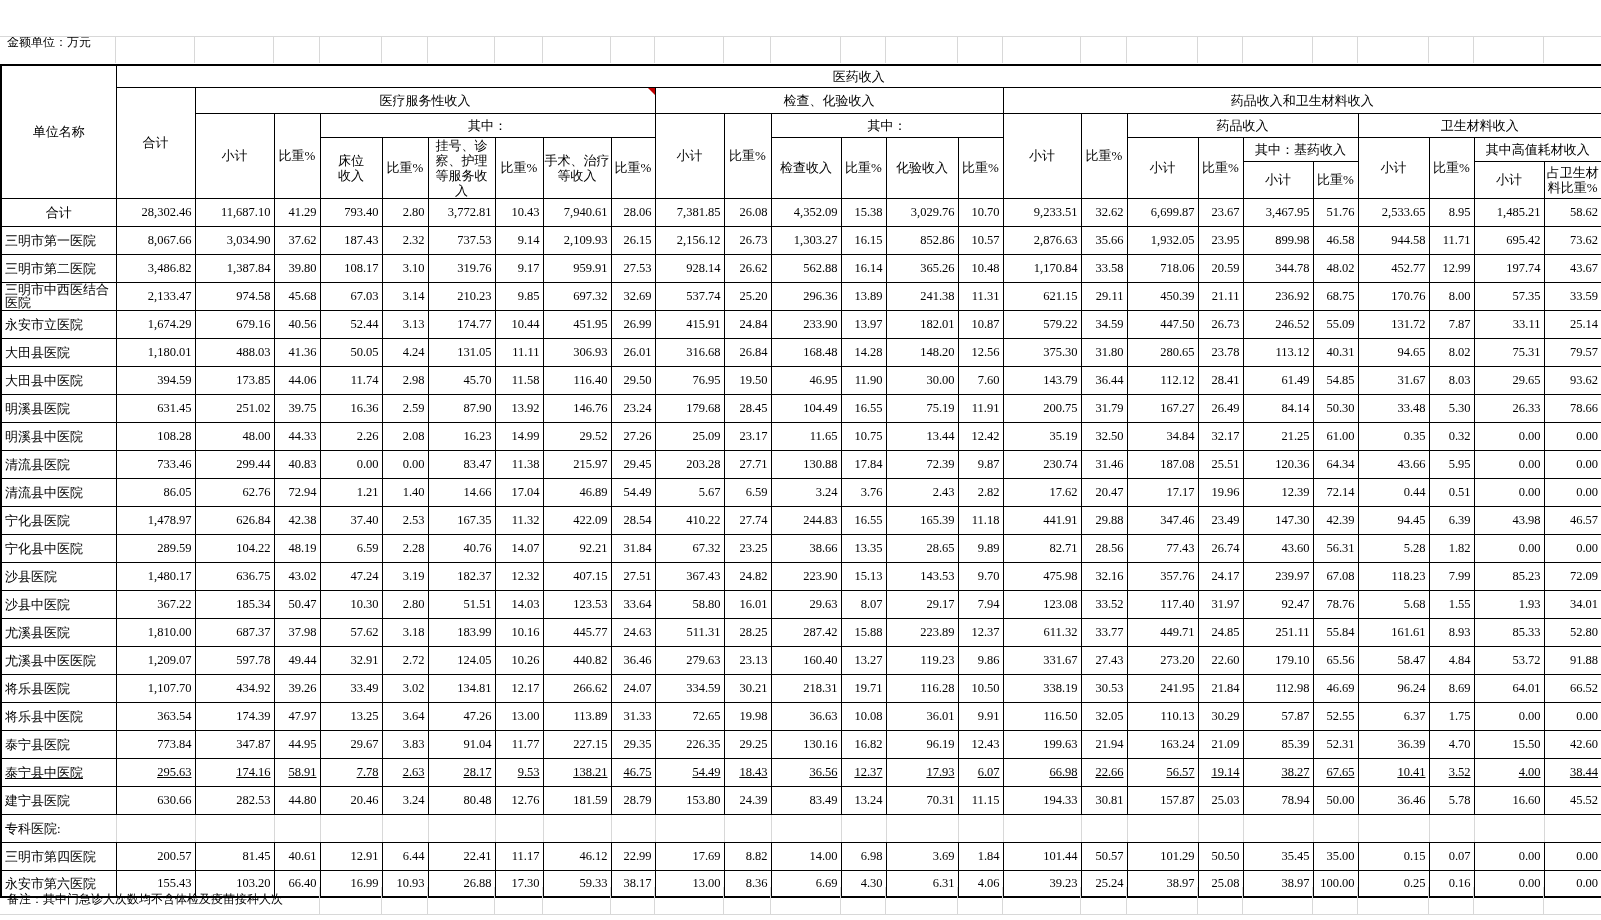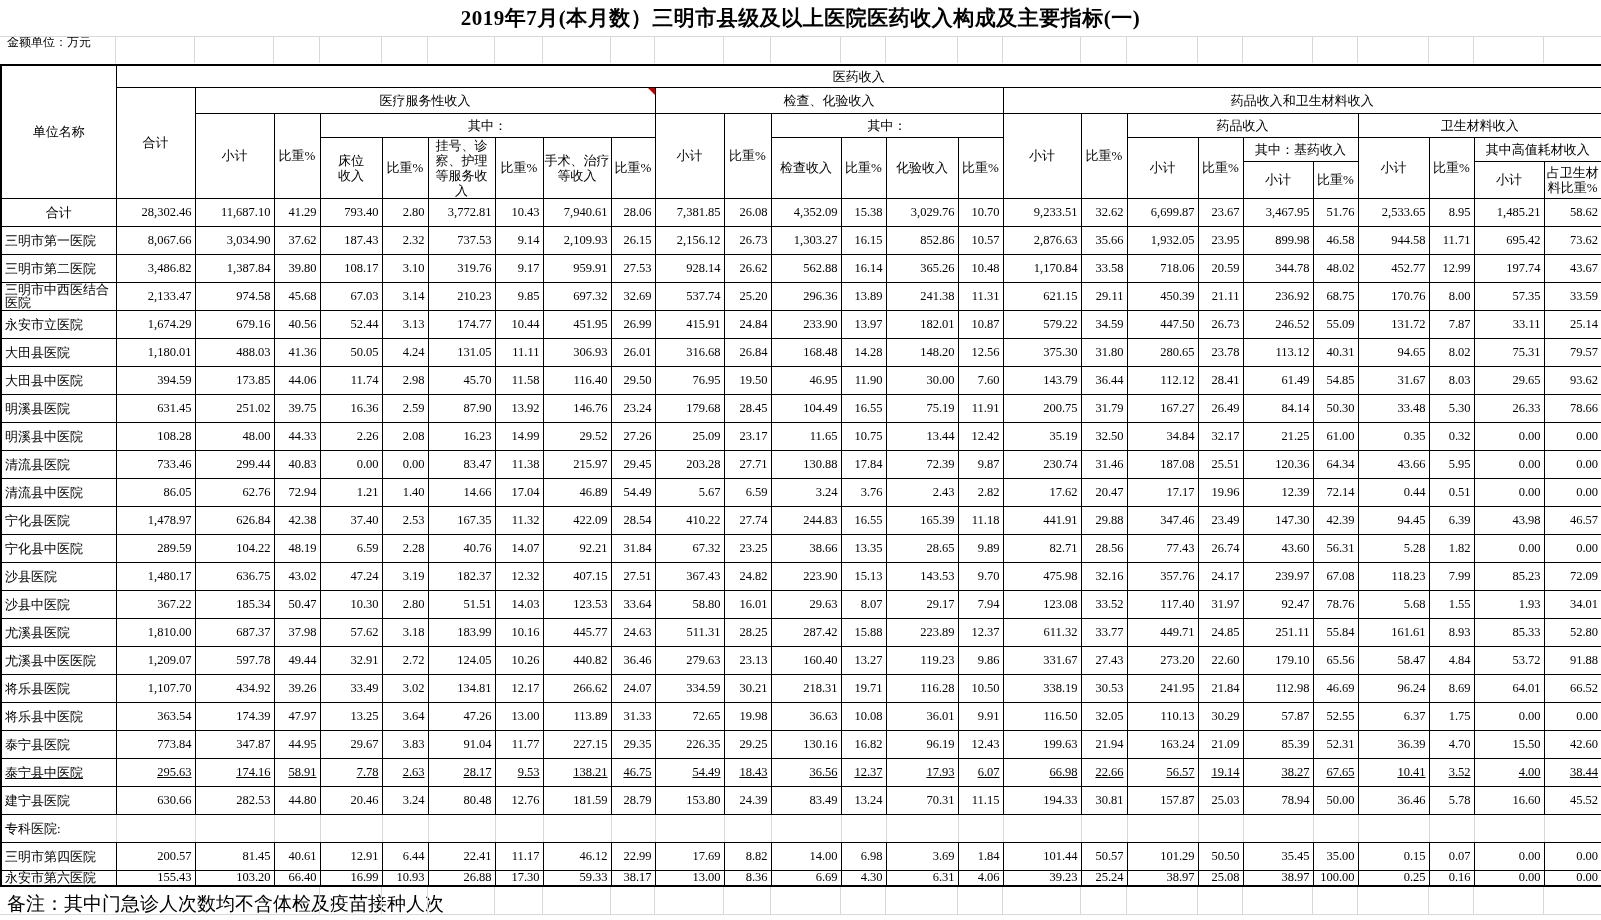--- a/index.html
+++ b/index.html
@@ -1,21 +1,21 @@
 <!DOCTYPE html>
 <html><head>
 <meta charset="utf-8">
 <style>
   html,body{margin:0;padding:0;background:#ffffff;overflow:hidden;}
   body{width:1601px;height:920px;font-family:"Liberation Serif","DejaVu Serif",serif;color:#000;}
   .sheet{position:relative;width:1601px;height:920px;background:#fff;}
   .title{position:absolute;top:4px;left:0;width:1601px;text-align:center;
          font-size:21px;font-weight:bold;letter-spacing:0.5px;}
   .unit-note{position:absolute;top:34px;left:7px;font-size:12px;text-align:right;}
-  .footnote{position:absolute;top:891px;left:7px;font-size:19px;}
+  .footnote{position:absolute;top:891px;left:7px;font-size:12px;}
   .gl{position:absolute;background:#d8d8d8;}
   .gl.v{width:1px;}
   .gl.h{left:0;width:1601px;height:1px;}
   table{position:absolute;top:64px;left:0;width:1601px;
         border-collapse:collapse;table-layout:fixed;border:2px solid #000;}
   th,td{border:1px solid #000;overflow:hidden;vertical-align:middle;}
   th{font-weight:normal;font-size:13px;line-height:15px;text-align:center;
      padding:0 1px;white-space:pre-line;position:relative;}
   td{font-size:12.5px;line-height:13px;}
   td.num{text-align:right;padding:0 3px 0 0;white-space:nowrap;}
@@ -24,21 +24,20 @@
   tr.sec td{border-color:#000 #d8d8d8;}
   tr.sec td:first-child{border-left-color:#000;}
   tr.sec td:last-child{border-right-color:#000;}
   .marker{position:absolute;top:0;right:0;width:0;height:0;
           border-top:7px solid #c00000;border-left:7px solid transparent;}
 </style>
 </head>
 <body>
 
 <div class="sheet">
-  <div class="title">2019年7月(本月数）三明市县级及以上医院医药收入构成及主要指标(一)</div>
   <div class="unit-note">金额单位：万元</div>
   <table>
       <colgroup>
         <col style="width: 115px;">
         <col style="width: 79px;">
         <col style="width: 79px;">
         <col style="width: 46px;">
         <col style="width: 62px;">
         <col style="width: 46px;">
         <col style="width: 67px;">
@@ -777,21 +776,21 @@
           <td class="num">50.57</td>
           <td class="num">101.29</td>
           <td class="num">50.50</td>
           <td class="num">35.45</td>
           <td class="num">35.00</td>
           <td class="num">0.15</td>
           <td class="num">0.07</td>
           <td class="num">0.00</td>
           <td class="num">0.00</td>
         </tr>
-        <tr style="height: 16px;">
+        <tr style="height: 27px;">
           <td class="name">永安市第六医院</td>
           <td class="num">155.43</td>
           <td class="num">103.20</td>
           <td class="num">66.40</td>
           <td class="num">16.99</td>
           <td class="num">10.93</td>
           <td class="num">26.88</td>
           <td class="num">17.30</td>
           <td class="num">59.33</td>
           <td class="num">38.17</td>

